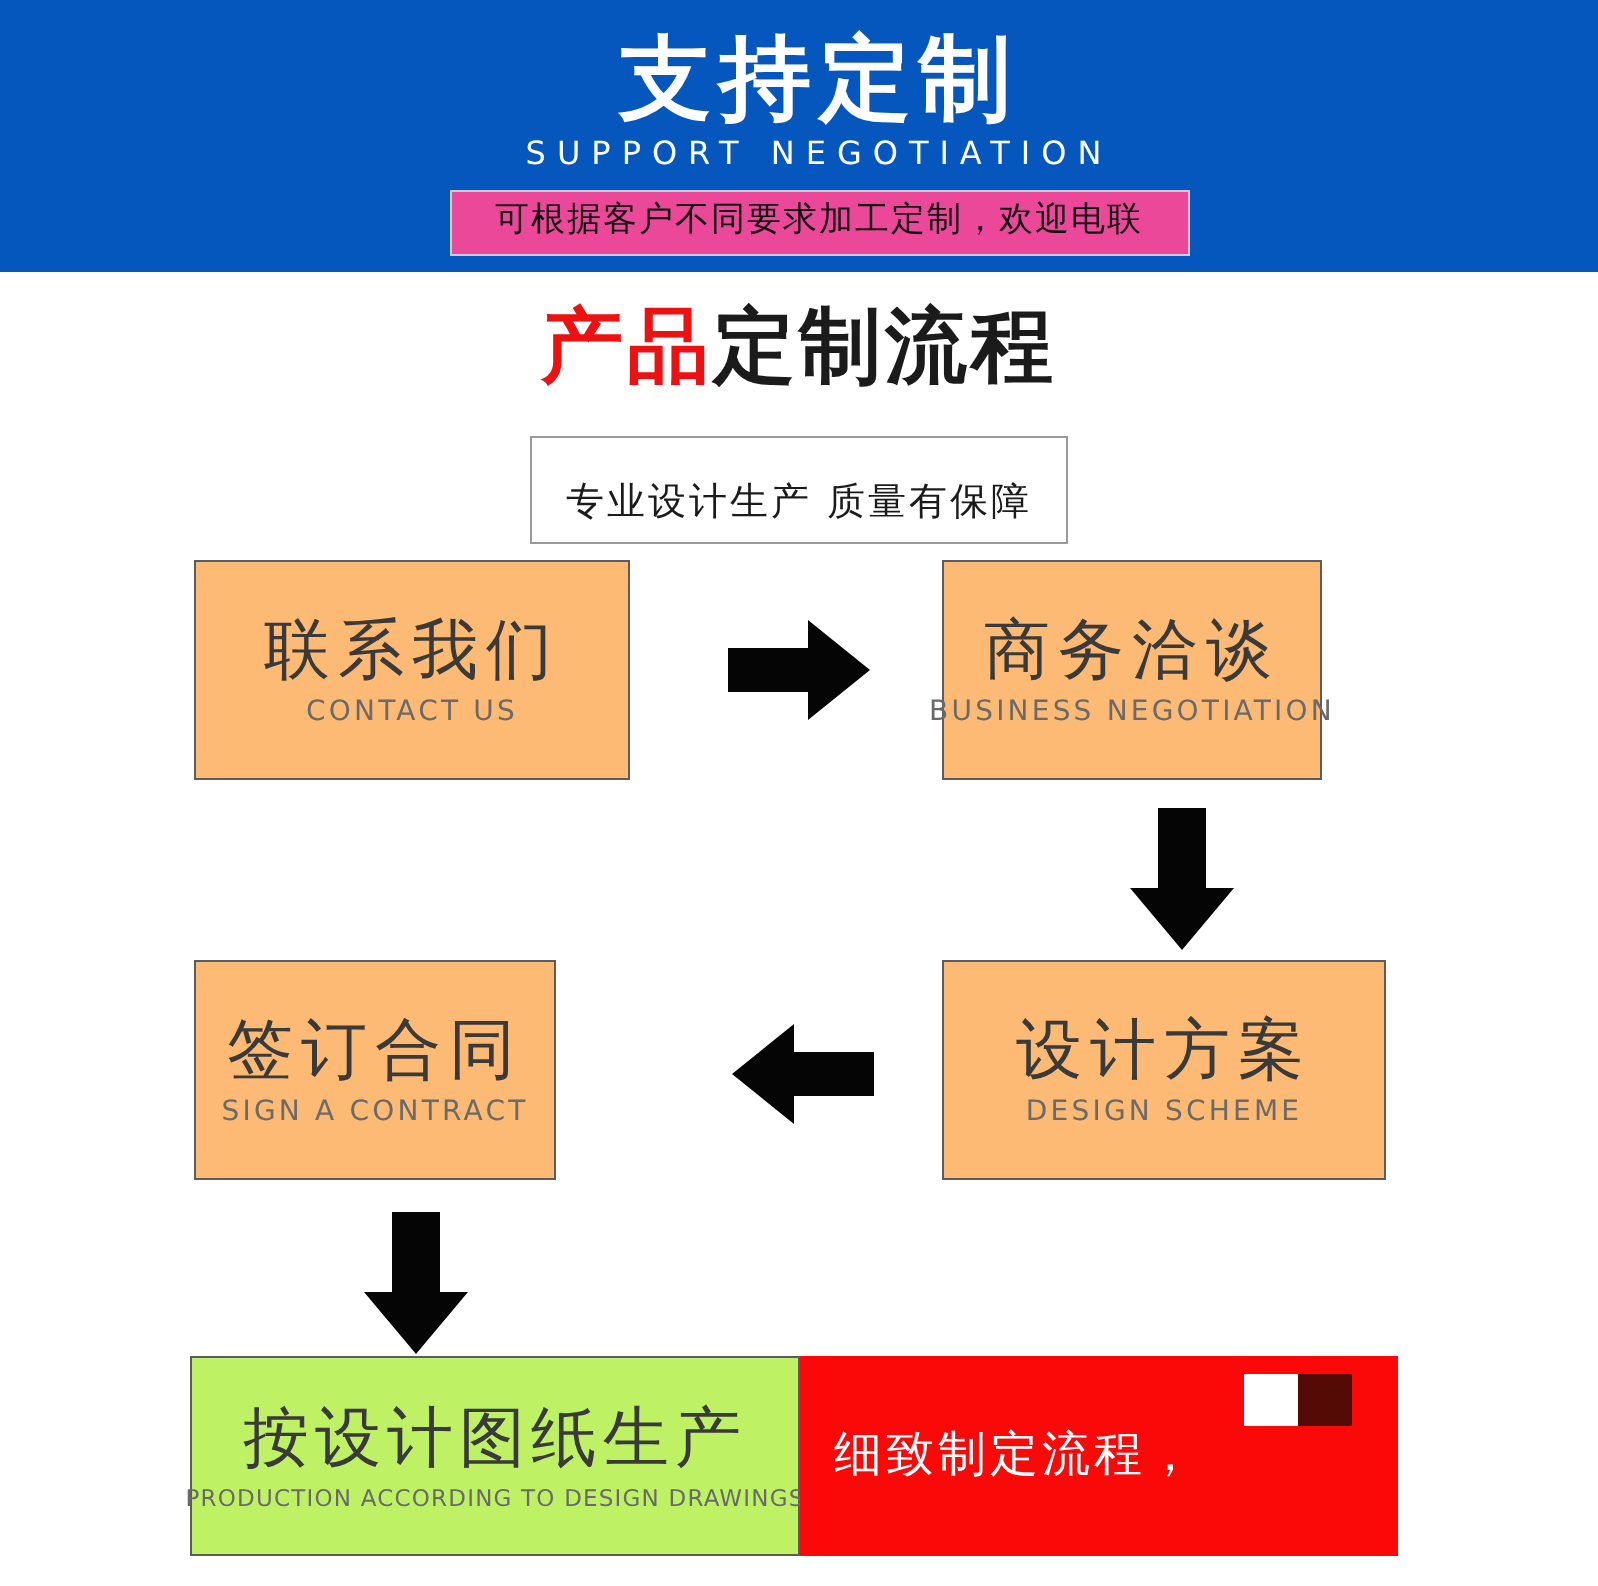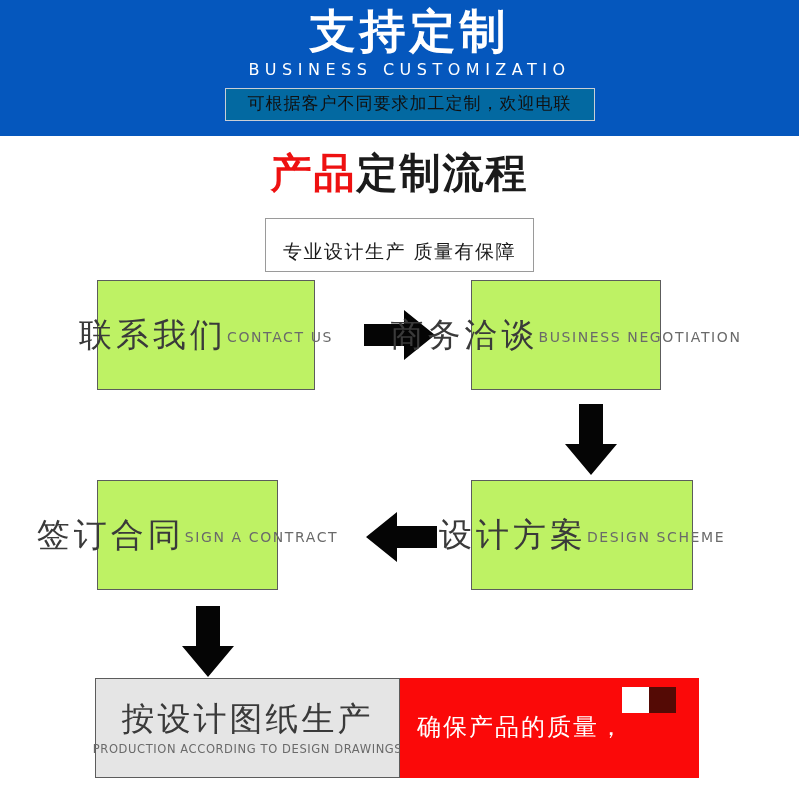--- a/index.html
+++ b/index.html
@@ -11,40 +11,40 @@
   }
 
   #page { position: relative; width: 799px; height: 793px; background: #fff; }
 
   
   #header {
     position: absolute; left: 0; top: 0;
     width: 799px; height: 136px;
     background: #0557bd;
     display: flex; flex-direction: column;
-    align-items: center; justify-content: flex-start; padding-left: 20px;
+    align-items: center; justify-content: center; padding-left: 20px;
   }
   #header-title {
     margin-top: 6px;
     color: #ffffff;
     font-size: 46px;
     font-weight: 700;
     letter-spacing: 4px;
     line-height: 1.12;
   }
   #header-subtitle {
     margin-top: 2px;
     color: #ffffff;
     font-size: 16px;
     font-weight: 400;
     letter-spacing: 5.5px;
   }
   #header-banner {
     margin-top: 9px;
-    background: #0369a1;
+    background: #ec4899;
     border: 1px solid #c9ced6;
     color: #111111;
     font-size: 17px;
     letter-spacing: 1px;
     padding: 4px 22px 6px 22px;
     line-height: 1.25;
   }
 
   
   #section-title {
@@ -70,22 +70,22 @@
     color: #1b1b1b;
     letter-spacing: 1.5px;
     line-height: 1.25;
     white-space: nowrap;
   }
 
   
   .flow-box {
     position: absolute;
     border: 1px solid #5c5c5c;
-    background: #bef264;
-    display: flex; flex-direction: row;
+    background: #fdba74;
+    display: flex; flex-direction: column;
     align-items: center; justify-content: center;
   }
   .flow-cn {
     color: #3a3a3a;
     font-size: 33px;
     letter-spacing: 4px;
     line-height: 1.15;
     white-space: nowrap;
   }
   .flow-en {
@@ -98,21 +98,21 @@
 
   #box-contact    { left: 97px;  top: 280px; width: 218px; height: 110px; }
   #box-business   { left: 471px; top: 280px; width: 190px; height: 110px; }
   #box-contract   { left: 97px;  top: 480px; width: 181px; height: 110px; }
   #box-design     { left: 471px; top: 480px; width: 222px; height: 110px; }
 
   
   #box-production {
     position: absolute; left: 95px; top: 678px;
     width: 305px; height: 100px;
-    border: 1px solid #5c5c5c; background: #e5e5e5;
+    border: 1px solid #5c5c5c; background: #bef264;
     display: flex; flex-direction: column;
     align-items: center; justify-content: center;
   }
   #box-production .flow-cn { font-size: 33px; letter-spacing: 3px; }
   #box-production .flow-en { font-size: 11.5px; letter-spacing: 0.6px; color: #6a6a6a; margin-top: 5px; }
 
   #panel-red {
     position: absolute; left: 400px; top: 678px;
     width: 299px; height: 100px;
     background: #fb0909;
@@ -141,21 +141,21 @@
   #arrow-left-bottom { left: 366px; top: 510px; }
   #arrow-down-left { left: 180px; top: 606px; }
 </style>
 </head>
 <body>
 
 <div id="page">
 
   <div id="header">
     <div id="header-title">支持定制</div>
-    <div id="header-subtitle">BUSINESS CUSTOMIZATIO</div>
+    <div id="header-subtitle">SUPPORT NEGOTIATION</div>
     <div id="header-banner">可根据客户不同要求加工定制，欢迎电联</div>
   </div>
 
   <div id="section-title">
     <span class="accent">产品</span><span class="rest">定制流程</span>
   </div>
   <div id="section-sub-wrap">
     <div id="section-sub">专业设计生产 质量有保障</div>
   </div>
 
@@ -202,20 +202,20 @@
       <polygon points="16,0 40,0 40,40 54,40 28,71 2,40 16,40" fill="#050505"></polygon>
     </svg>
   </div>
 
   <div id="box-production">
     <div class="flow-cn">按设计图纸生产</div>
     <div class="flow-en">PRODUCTION  ACCORDING  TO  DESIGN  DRAWINGS</div>
   </div>
 
   <div id="panel-red">
-    <div class="red-line">确保产品的质量，</div>
+    <div class="red-line">细致制定流程，</div>
     <div id="red-swatches">
       <div id="swatch-light"></div>
       <div id="swatch-dark"></div>
     </div>
   </div>
 
 </div>
 
 </body></html>

